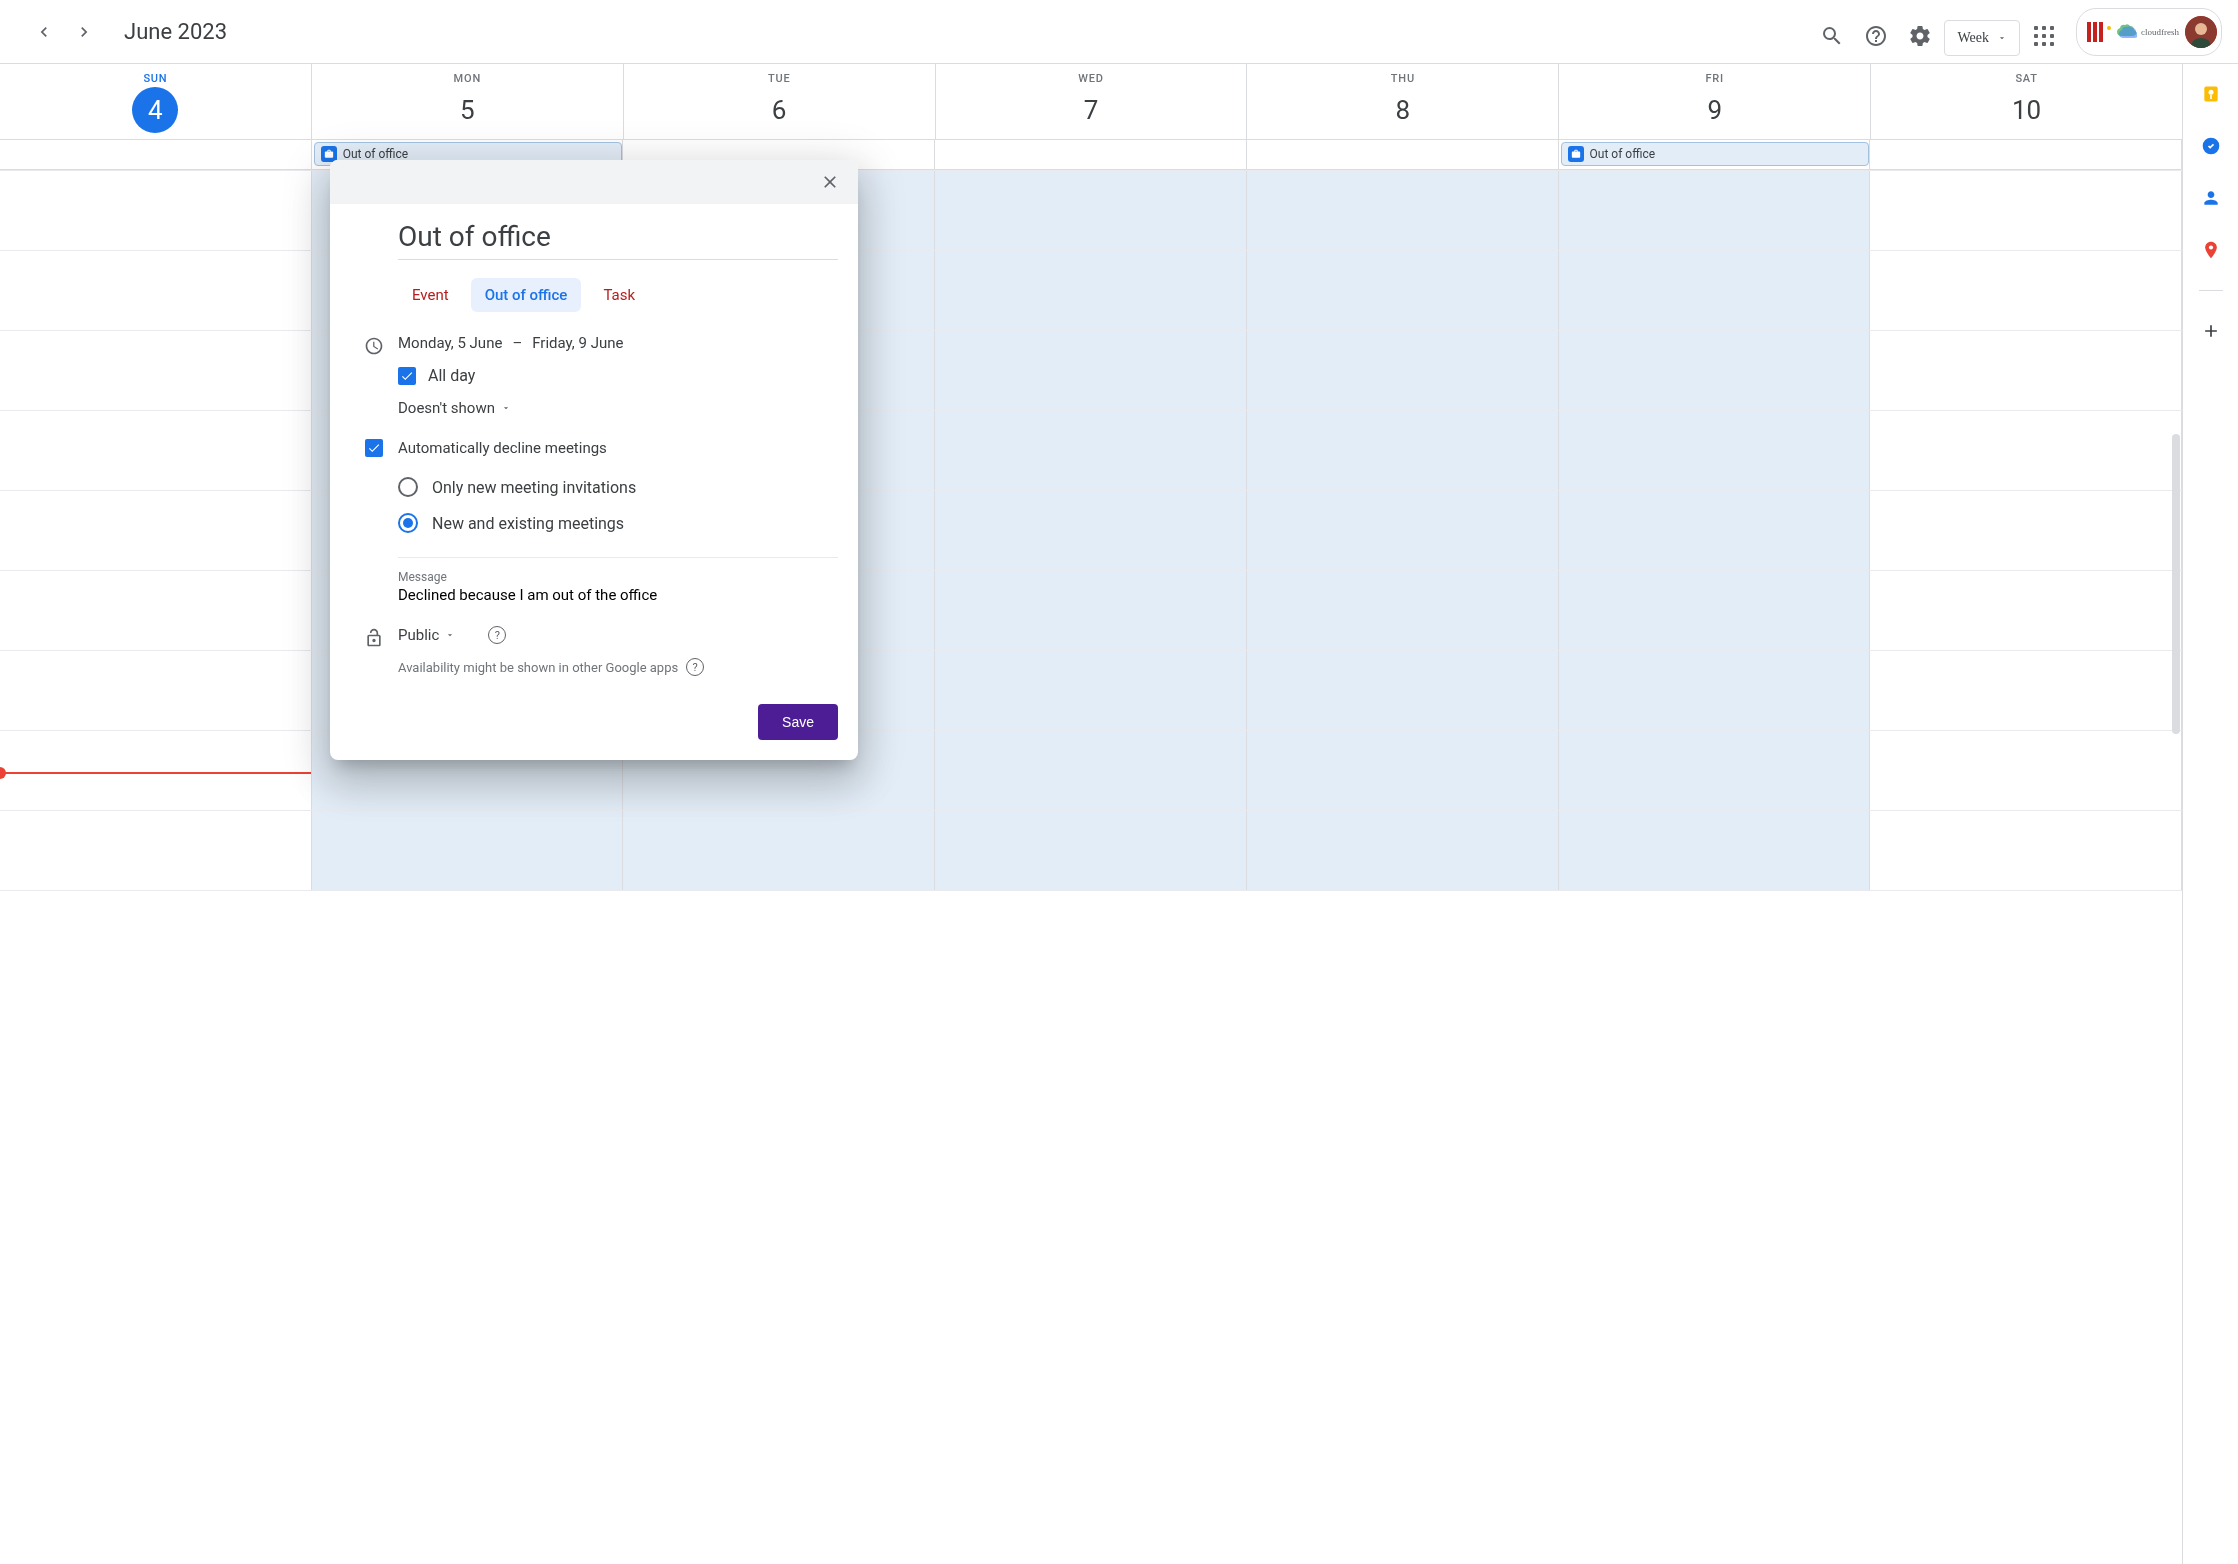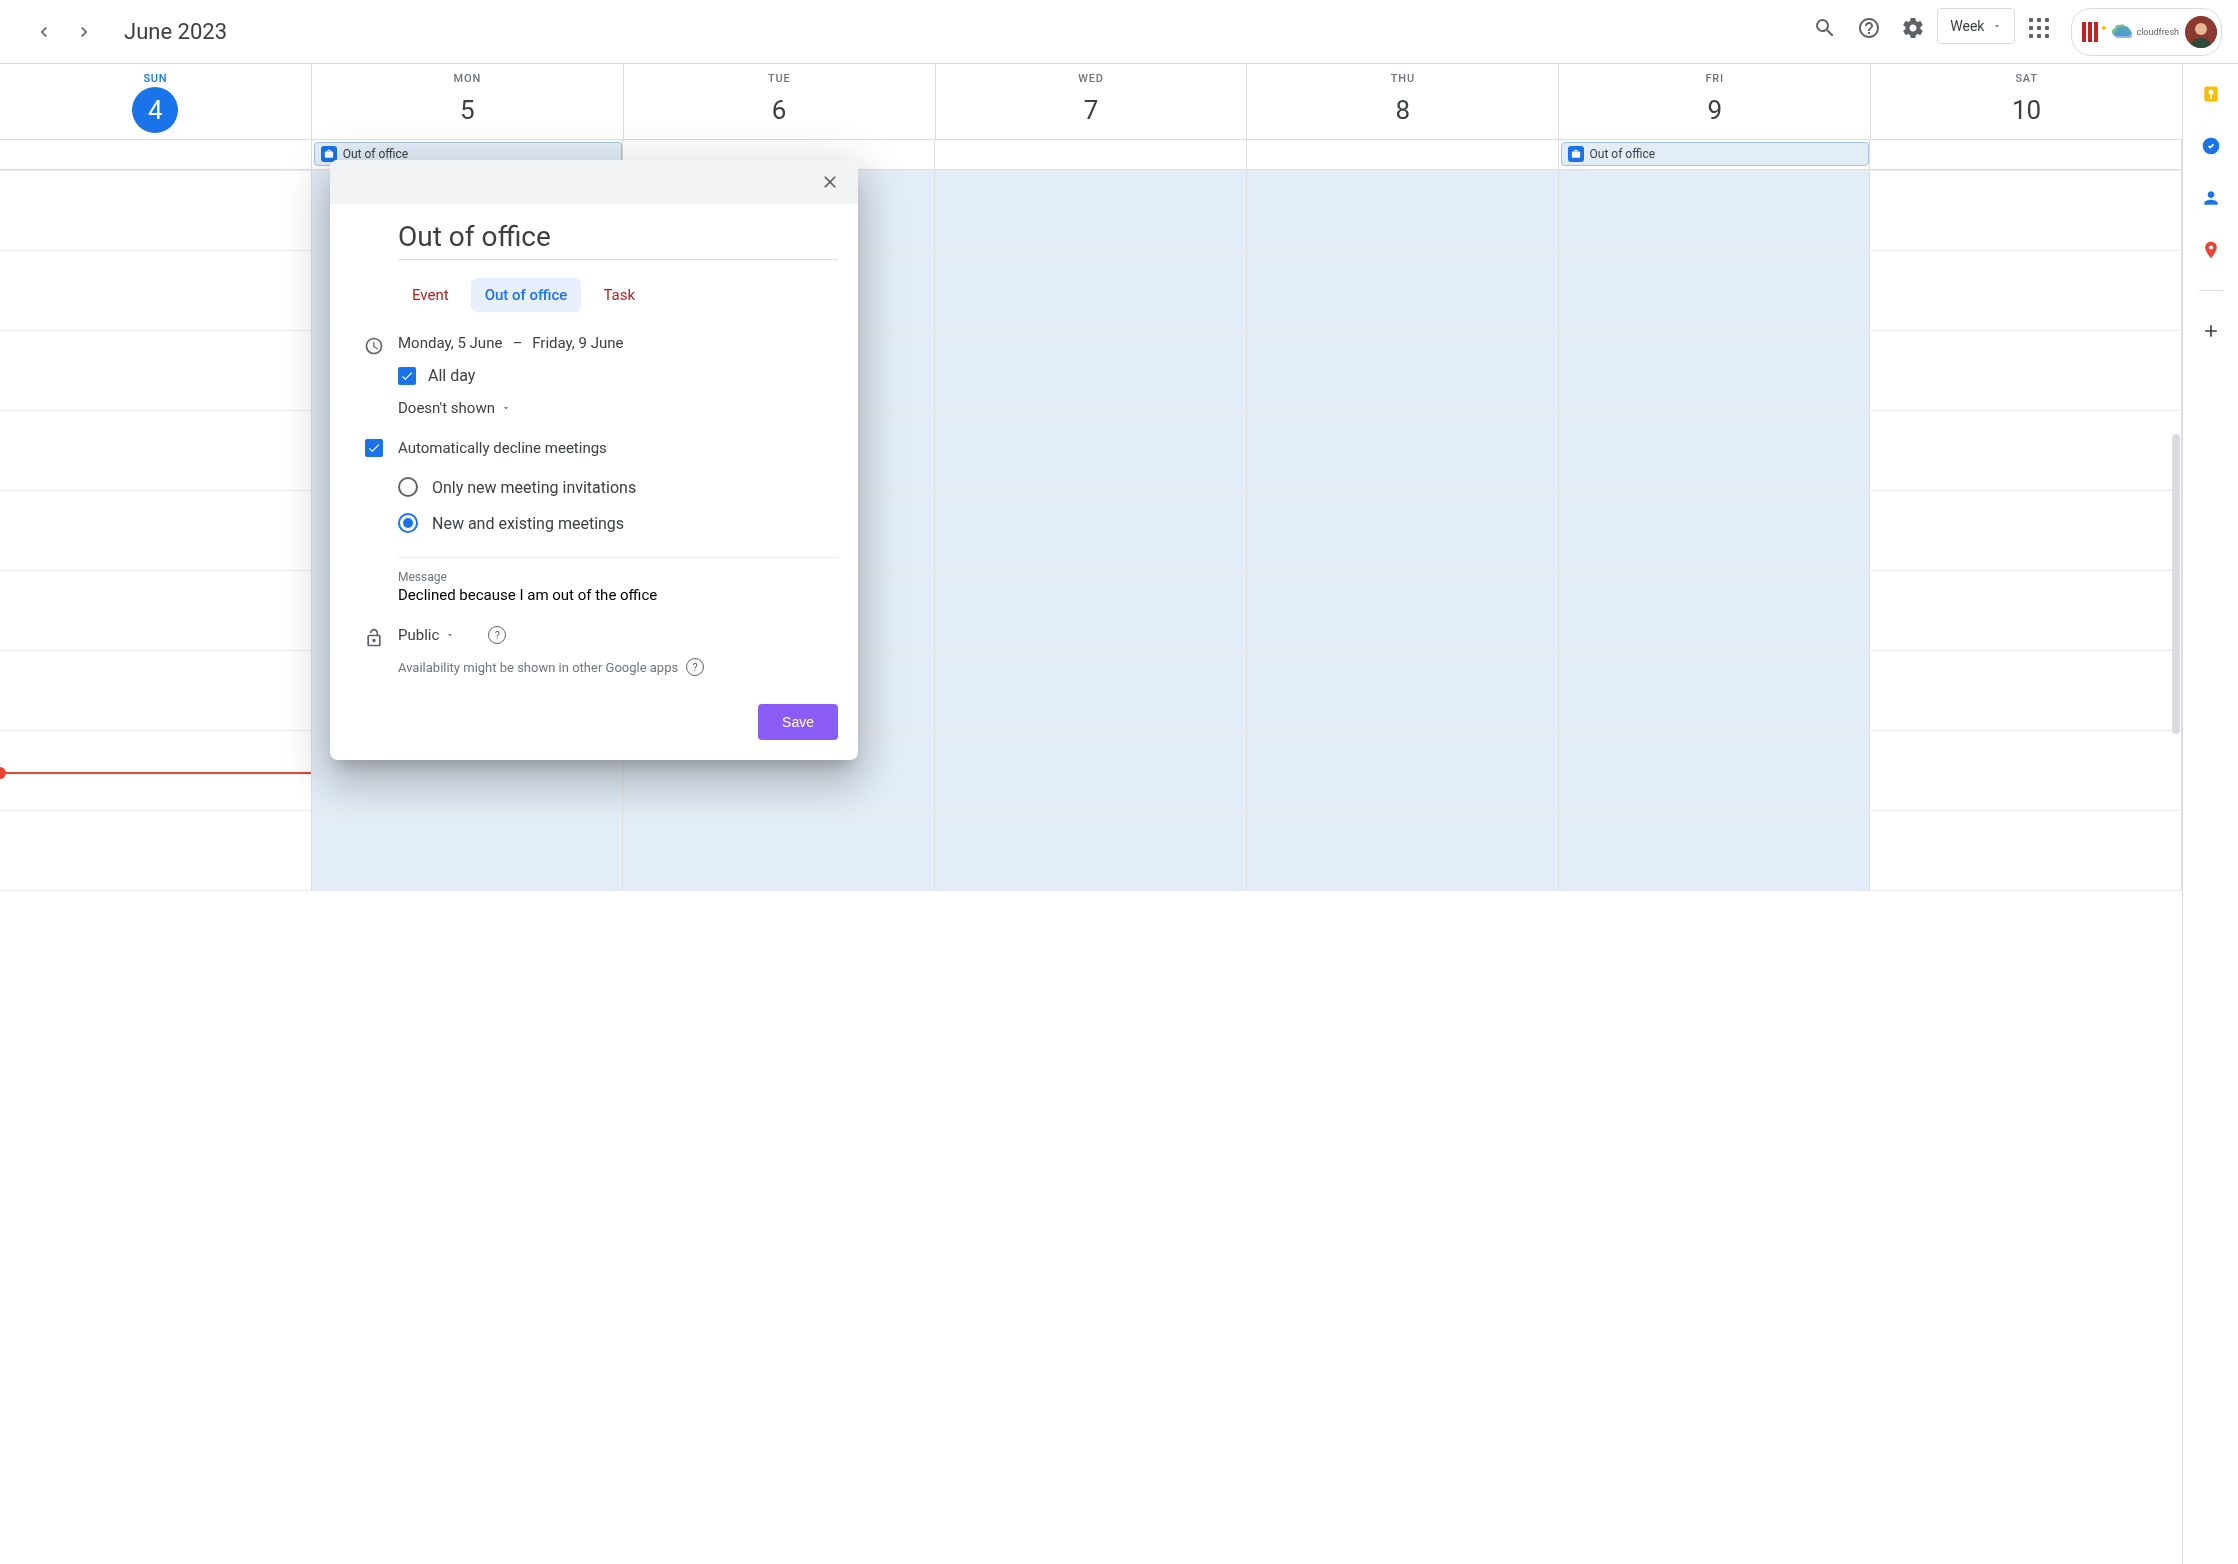--- a/index.html
+++ b/index.html
@@ -4,21 +4,21 @@
 <style>
   * { box-sizing: border-box; margin: 0; padding: 0; }
   body { font-family: 'Google Sans', Roboto, Arial, sans-serif; color: #3c4043; background: #fff; overflow: hidden; }
   
   
   .header { display: flex; align-items: center; height: 64px; padding: 0 16px; border-bottom: 1px solid #dadce0; }
   .nav-arrows { display: flex; gap: 8px; align-items: center; margin-left: 12px; }
   .nav-btn { width: 32px; height: 32px; border-radius: 50%; display: flex; align-items: center; justify-content: center; cursor: pointer; }
   .nav-btn svg { width: 20px; height: 20px; fill: #5f6368; }
   .page-title { font-size: 22px; font-weight: 400; color: #3c4043; margin-left: 24px; }
-  .header-right { margin-left: auto; display: flex; align-items: flex-start; gap: 4px; }
+  .header-right { margin-left: auto; display: flex; align-items: flex-end; gap: 4px; font-family: Liberation Serif, serif; }
   .icon-btn { width: 40px; height: 40px; display: flex; align-items: center; justify-content: center; cursor: pointer; border-radius: 50%; }
   .icon-btn svg { width: 24px; height: 24px; fill: #5f6368; }
   .view-select { display: flex; align-items: center; gap: 8px; border: 1px solid #dadce0; border-radius: 4px; padding: 6px 12px; font-size: 14px; cursor: pointer; color: #3c4043; height: 36px; }
   .apps-btn { width: 40px; height: 40px; display: flex; align-items: center; justify-content: center; cursor: pointer; }
   .apps-grid { display: grid; grid-template-columns: repeat(3, 4px); grid-template-rows: repeat(3, 4px); gap: 4px; }
   .apps-grid span { background: #5f6368; width: 4px; height: 4px; border-radius: 1px; }
   .account-box { display: flex; align-items: center; gap: 6px; border: 1px solid #dadce0; border-radius: 20px; padding: 3px 4px 3px 10px; height: 48px; margin-left: 8px; }
   .logo-block { display:flex; align-items:center; gap:4px; }
   .avatar { width: 32px; height: 32px; border-radius: 50%; background: #c44536; display:flex; align-items:center; justify-content:center; overflow:hidden; }
   
@@ -76,21 +76,21 @@
   .radio { width: 20px; height: 20px; border: 2px solid #5f6368; border-radius: 50%; position: relative; flex-shrink:0; }
   .radio.checked { border-color: #1a73e8; }
   .radio.checked::after { content:''; position:absolute; inset:3px; background:#1a73e8; border-radius:50%; }
   .section-hr { border: none; border-top: 1px solid #e8eaed; margin: 16px 0 12px; }
   .field-label { font-size: 12px; color: #70757a; }
   .field-val { font-size: 15px; color: #000000; margin-top: 2px; }
   .vis-row { display:flex; align-items:center; gap: 33px; margin-top:0; }
   .hint { font-size: 13px; color: #70757a; margin-top: 14px; display:flex; align-items:center; gap:8px; }
   .hint-icon { width:18px; height:18px; border:1.5px solid #5f6368; border-radius:50%; display:flex; align-items:center; justify-content:center; font-size:11px; color:#5f6368; }
   .dialog-footer { display:flex; justify-content:flex-end; padding-top: 28px; }
-  .save-btn { background:#8b5cf6; color:#fff; border:none; padding: 10px 24px; border-radius:4px; font-size:14px; font-weight:500; cursor:pointer; }
+  .save-btn { background:#4c1d95; color:#fff; border:none; padding: 10px 24px; border-radius:4px; font-size:14px; font-weight:500; cursor:pointer; }
   .scrollbar-indicator { position:absolute; right:2px; top: 370px; width:8px; height:300px; background:#dadce0; border-radius:4px; }
 </style>
 </head>
 <body>
 
 <div class="header">
   <div class="nav-arrows">
     <div class="nav-btn">
       <svg viewBox="0 0 24 24">
           <path d="M15.41 7.41L14 6l-6 6 6 6 1.41-1.41L10.83 12z"></path>

